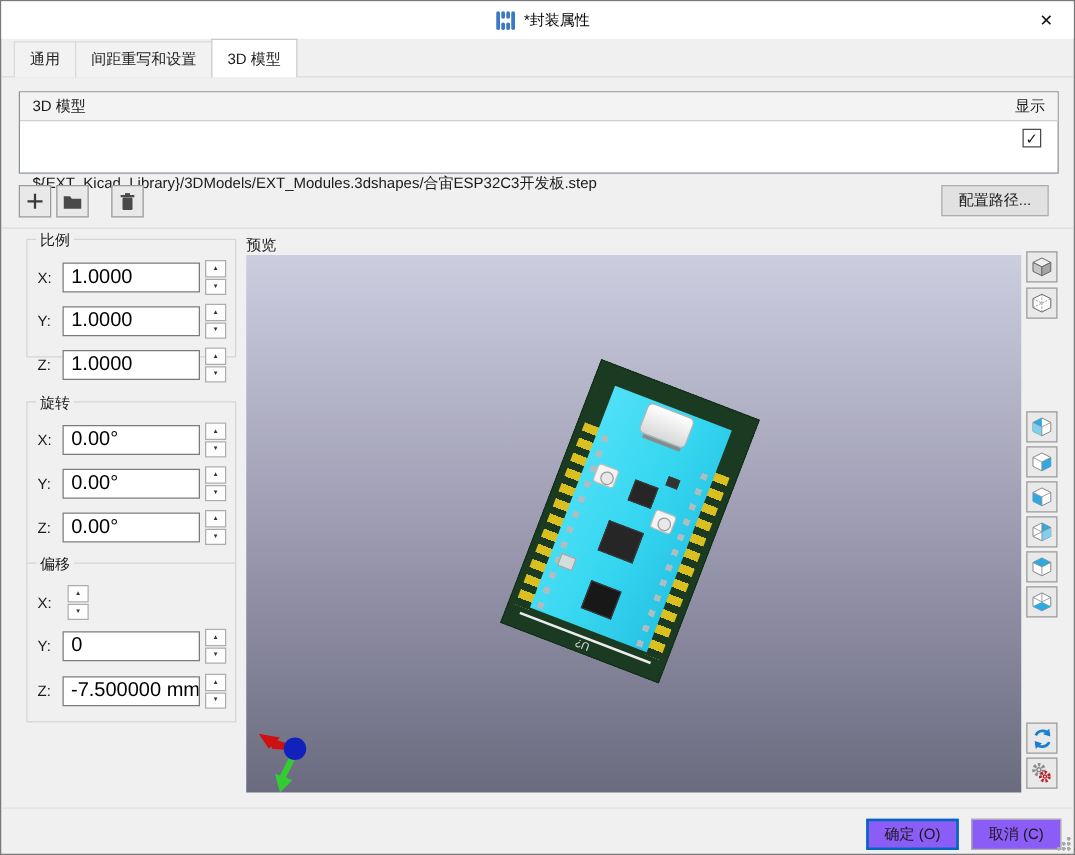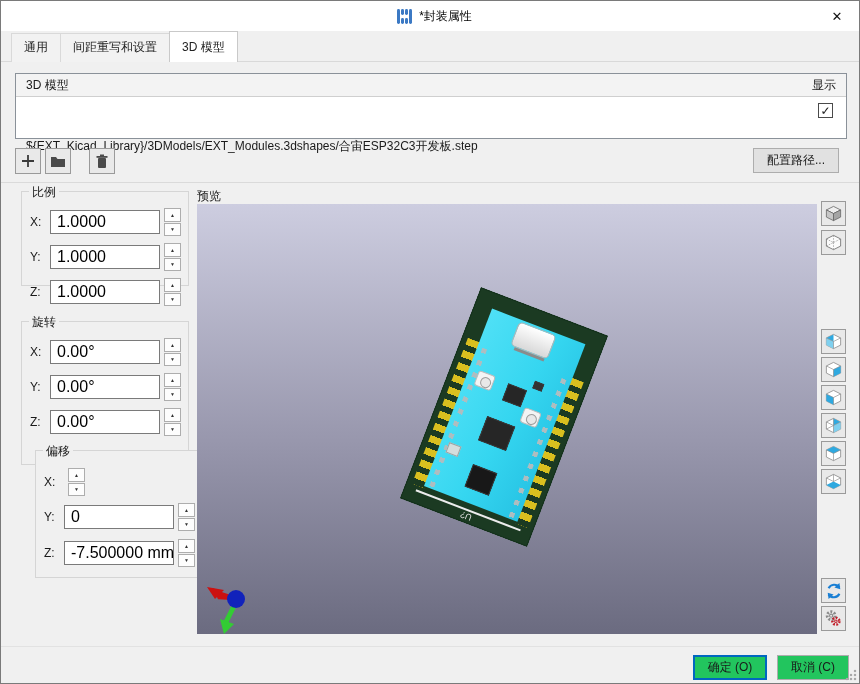--- a/index.html
+++ b/index.html
@@ -54,21 +54,21 @@
   .btnc{position:absolute;width:18px;height:16px;background:#f4f4f4;border:1px solid #bdbdbd;border-radius:3px;}
   .btnc:after{content:"";position:absolute;left:4px;top:3px;width:9px;height:9px;border-radius:50%;border:1px solid #9d9d9d;background:#e8e8e8;}
   .chip{position:absolute;background:#262626;box-shadow:inset 0 0 0 1px #3a3a3a;}
   .crystal{position:absolute;background:#d4dddd;border:1px solid #9aa4a4;}
   .silk-line{position:absolute;left:12px;top:212px;width:112px;height:2px;background:#ececec;}
   .refdes{position:absolute;left:0;right:0;top:214px;text-align:center;color:#dddddd;font-size:9px;transform:rotate(180deg);}
   
   .side-btn{position:absolute;left:820px;width:25px;height:25px;background:#e9e9e9;border:1px solid #9a9a9a;display:flex;align-items:center;justify-content:center;cursor:pointer;}
   
   .footer-line{position:absolute;left:0;right:0;top:645px;border-top:1px solid #e2e2e2;}
-  .btn{position:absolute;top:654px;height:25px;background:#22c55e;border:1px solid #adadad;font-size:12px;display:flex;align-items:center;justify-content:center;cursor:pointer;font-family:"Liberation Sans",sans-serif;}
+  .btn{position:absolute;top:654px;height:25px;background:#8b5cf6;border:1px solid #adadad;font-size:12px;display:flex;align-items:center;justify-content:center;cursor:pointer;font-family:"Liberation Sans",sans-serif;}
   .btn.default{border:2px solid #0067c0;}
   .ok{left:692px;width:74px;}
   .cancel{left:776px;width:72px;}
   .grip{position:absolute;right:2px;bottom:2px;width:12px;height:12px;cursor:nwse-resize;
     background:
       radial-gradient(circle at 10px 2px,#a9a9a9 1.4px,transparent 1.6px),
       radial-gradient(circle at 10px 6px,#a9a9a9 1.4px,transparent 1.6px),
       radial-gradient(circle at 6px 6px,#a9a9a9 1.4px,transparent 1.6px),
       radial-gradient(circle at 10px 10px,#a9a9a9 1.4px,transparent 1.6px),
       radial-gradient(circle at 6px 10px,#a9a9a9 1.4px,transparent 1.6px),
@@ -179,21 +179,21 @@
     <div class="frow" style="top:86px;">
       <span class="flabel">Z:</span>
       <input class="fin" value="0.00°" style="">
       <span class="spin">
           <b>▲</b>
           <b>▼</b>
         </span>
     </div>
   </div>
 
-  <div class="group" style="top:449px;height:128px;margin-left:14px;">
+  <div class="group" style="top:449px;height:128px;">
     <span class="gtitle">偏移</span>
     <div class="frow" style="top:17px;">
       <span class="flabel">X:</span>
       <span class="spin">
           <b>▲</b>
           <b>▼</b>
         </span>
     </div>
     <div class="frow" style="top:52px;">
       <span class="flabel">Y:</span>

